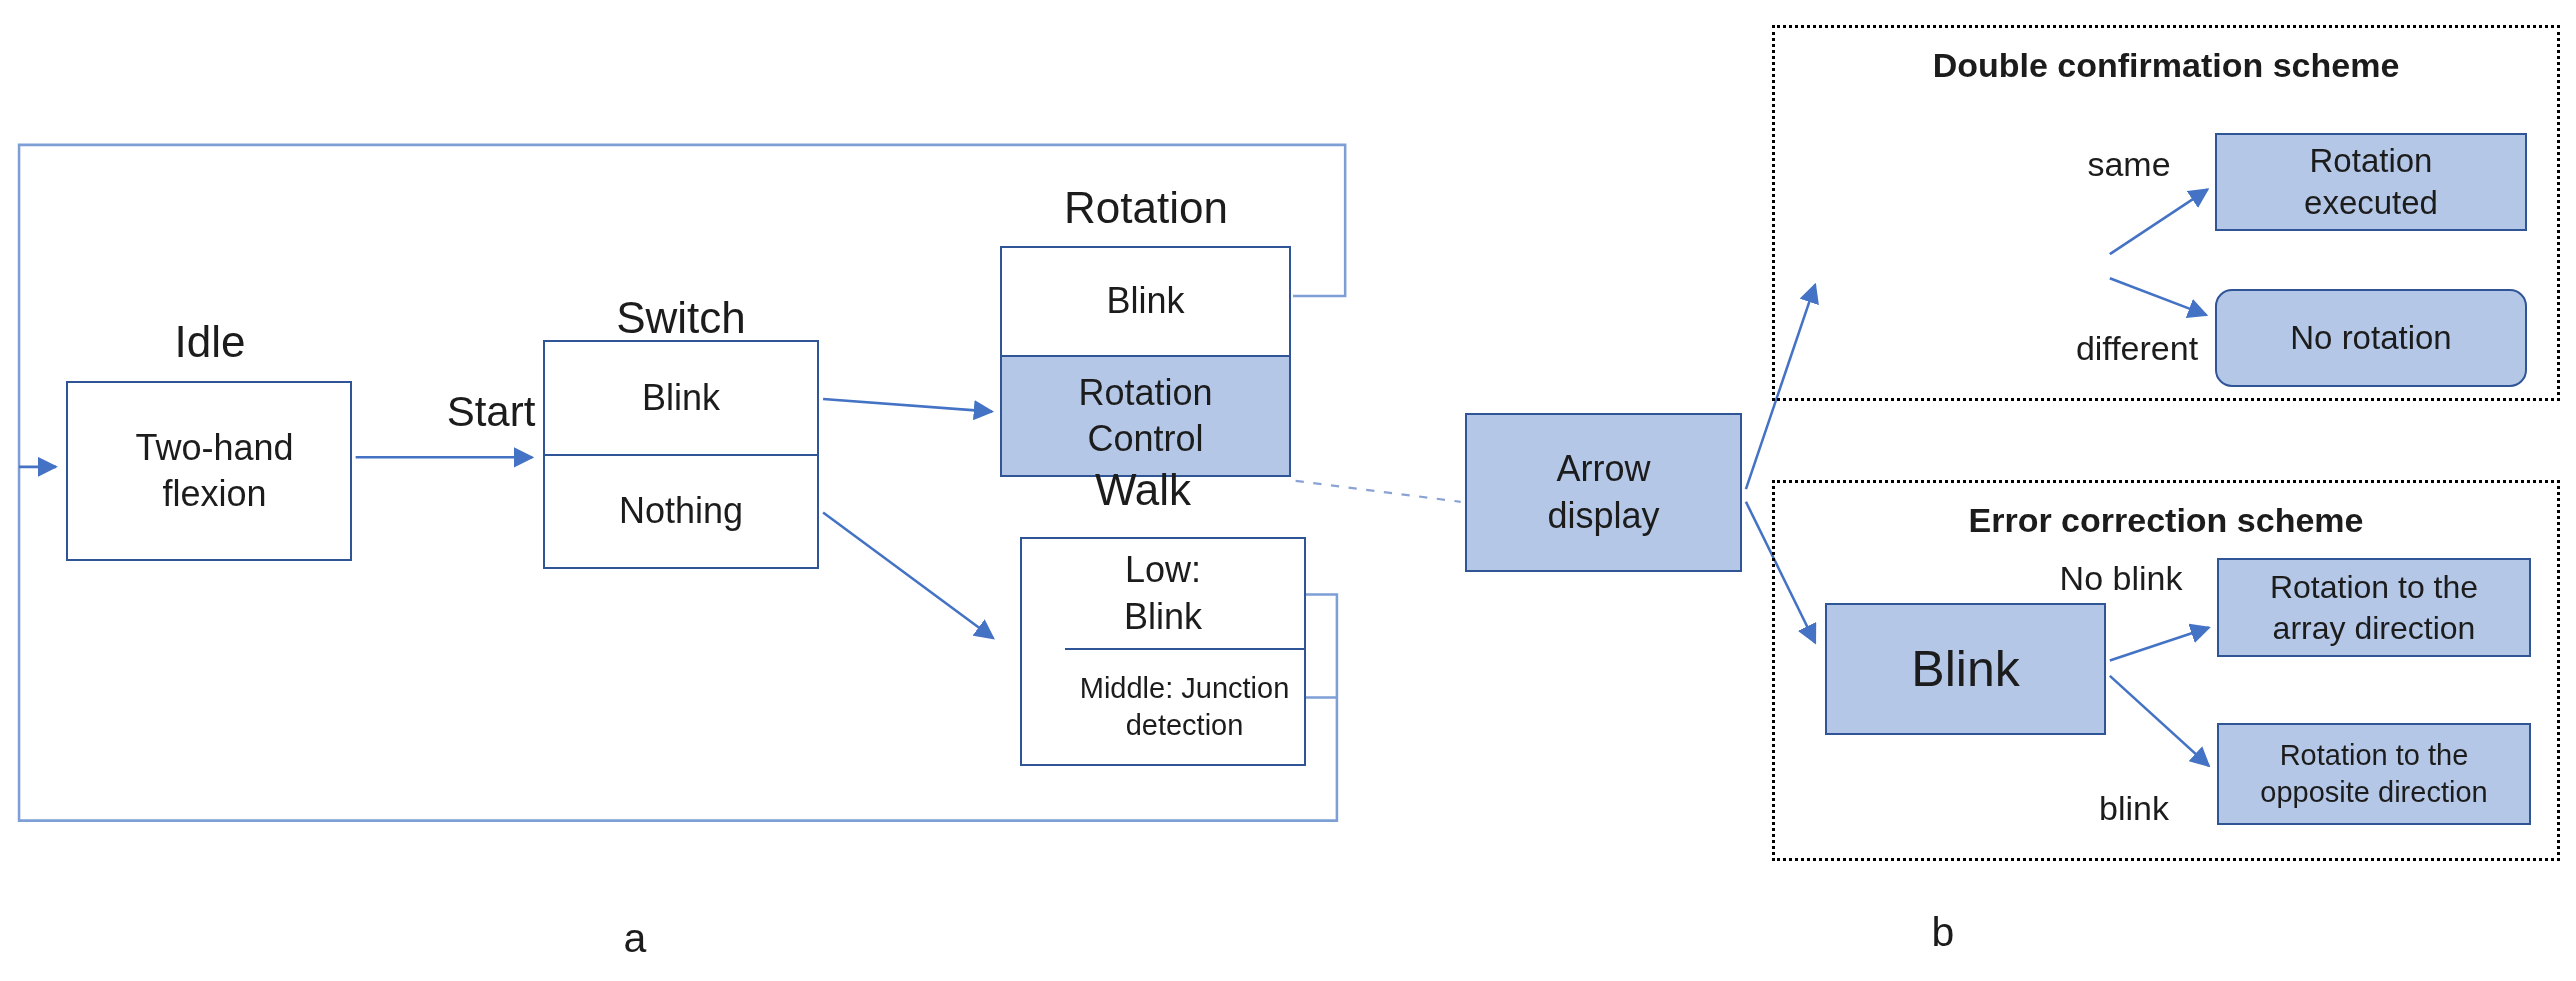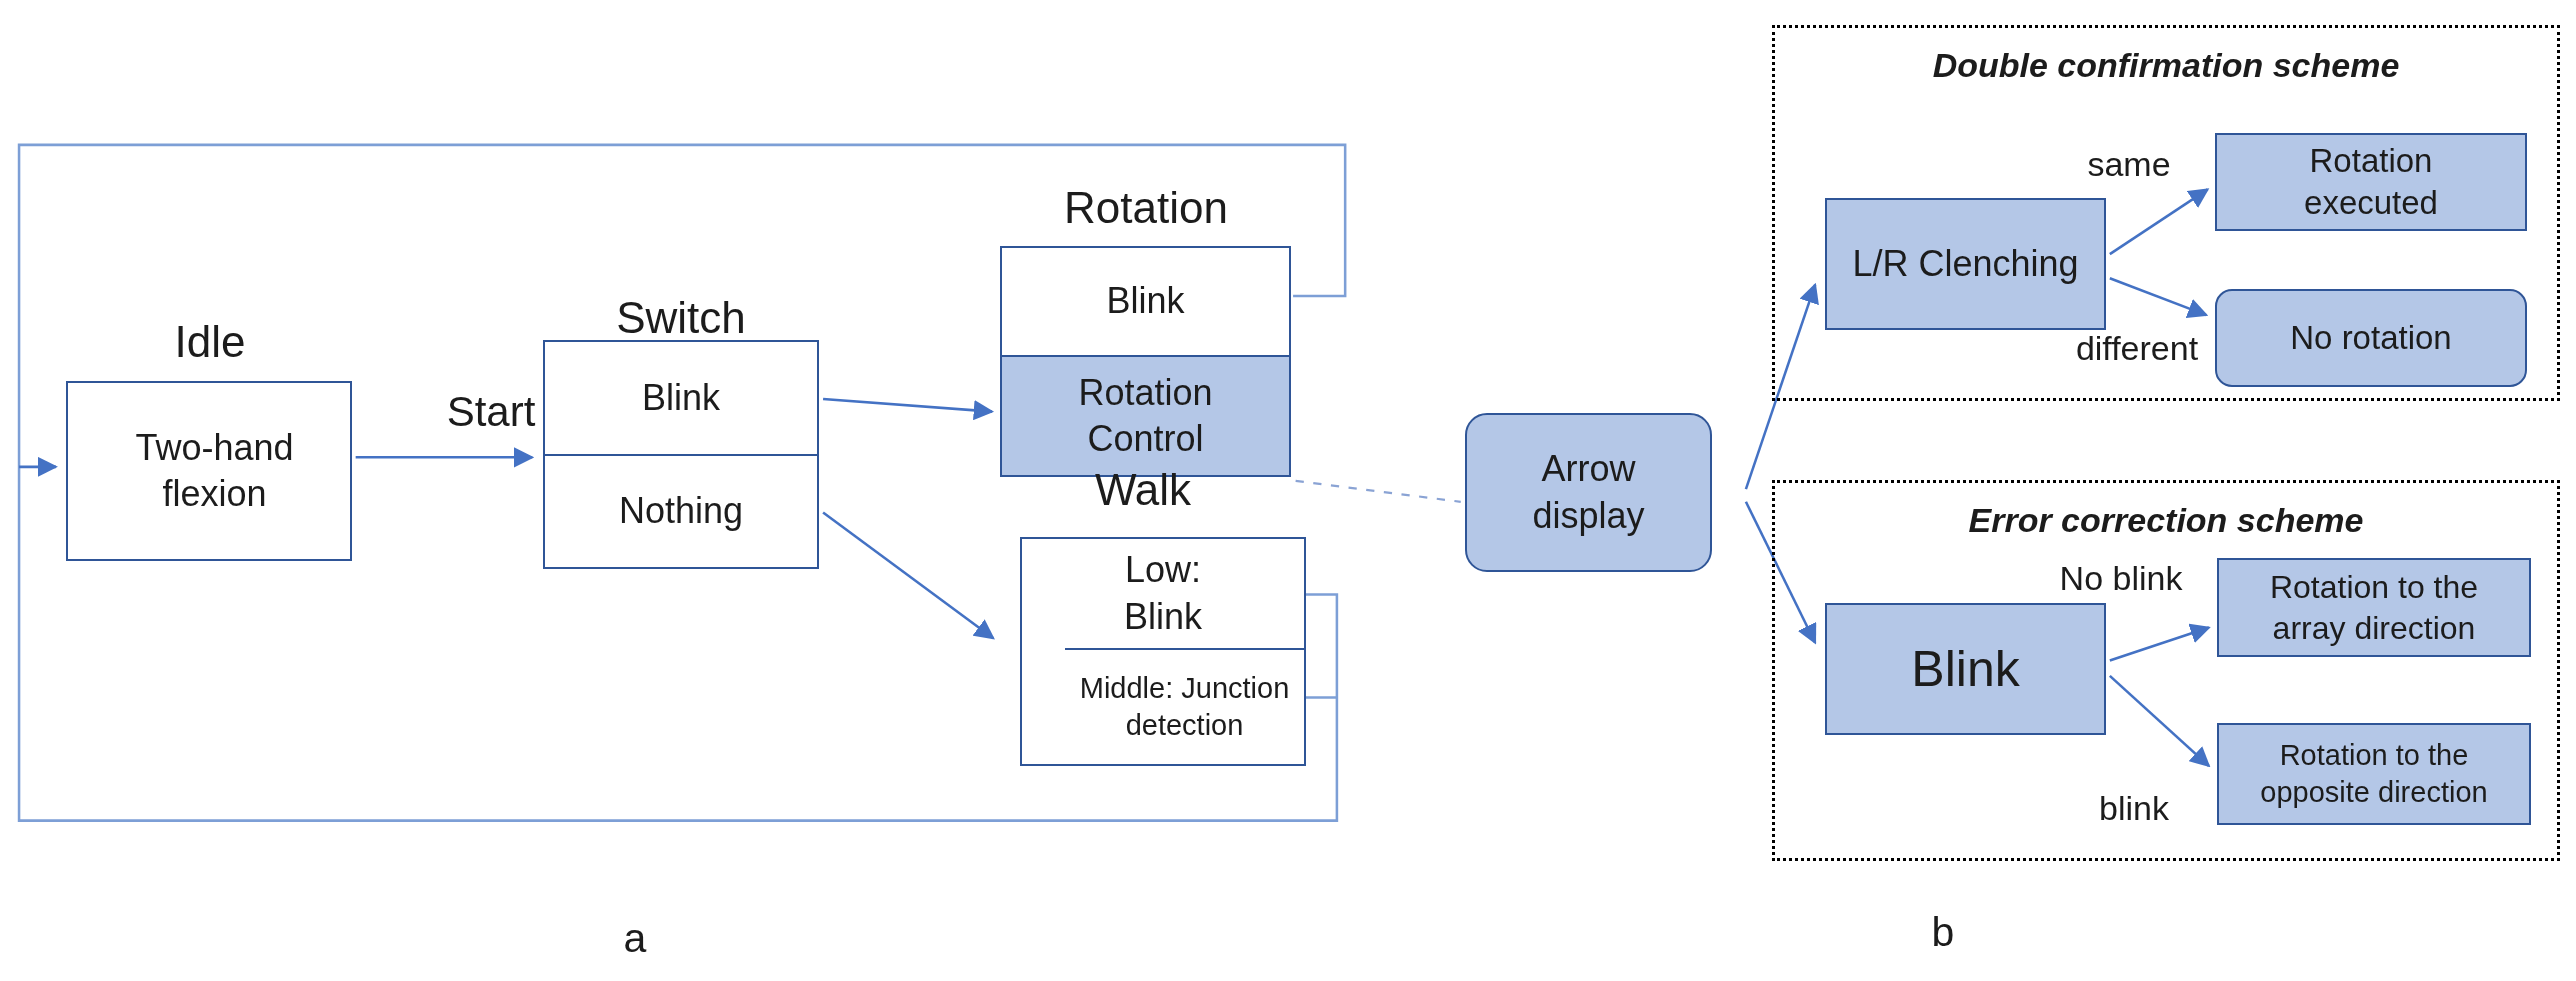--- a/index.html
+++ b/index.html
@@ -58,21 +58,20 @@
   }
   .scheme-title {
     position: absolute;
     top: 18px;
     left: 0;
     right: 0;
     text-align: center;
     font-weight: 700;
     font-size: 34px;
     white-space: nowrap;
-    font-style: italic;
   }
 
   .fs-big   { font-size: 50px; }
   .fs-52    { font-size: 33px; }
   .fs-50    { font-size: 32px; }
   .fs-46    { font-size: 29px; }
 </style>
 </head>
 <body>
 
@@ -131,28 +130,27 @@
 
   <div class="box stack" style="left:1020px; top:537px; width:286px; height:229px;">
     <div class="row" style="flex:0 0 109px;">Low:
 Blink</div>
     <div class="row small">Middle: Junction
 detection</div>
   </div>
 
   <div class="lbl caption" style="left:635px; top:938px;">a</div>
 
-  <div class="box fill" style="left:1465px; top:413px; width:247px; height:159px;border-radius:22px;">Arrow
+  <div class="box fill" style="left:1465px; top:413px; width:277px; height:159px;">Arrow
 display</div>
 
   <div class="dotted" style="left:1772px; top:25.4px; width:788px; height:376px;">
     <div class="scheme-title">Double confirmation scheme</div>
   </div>
 
-  <div class="box fill" style="left:1825px; top:198px; width:281px; height:132px; font-size:36px;">L/R Clenching</div>
 
   <div class="lbl" style="left:2129px; top:164px;">same</div>
 
   <div class="box fill fs-52" style="left:2215px; top:133px; width:312px; height:98px;">Rotation
 executed</div>
 
   <div class="lbl" style="left:2137px; top:348px;">different</div>
 
   <div class="box fill fs-52" style="left:2215px; top:289px; width:312px; height:98px;border-radius:17px;">No rotation</div>
 

